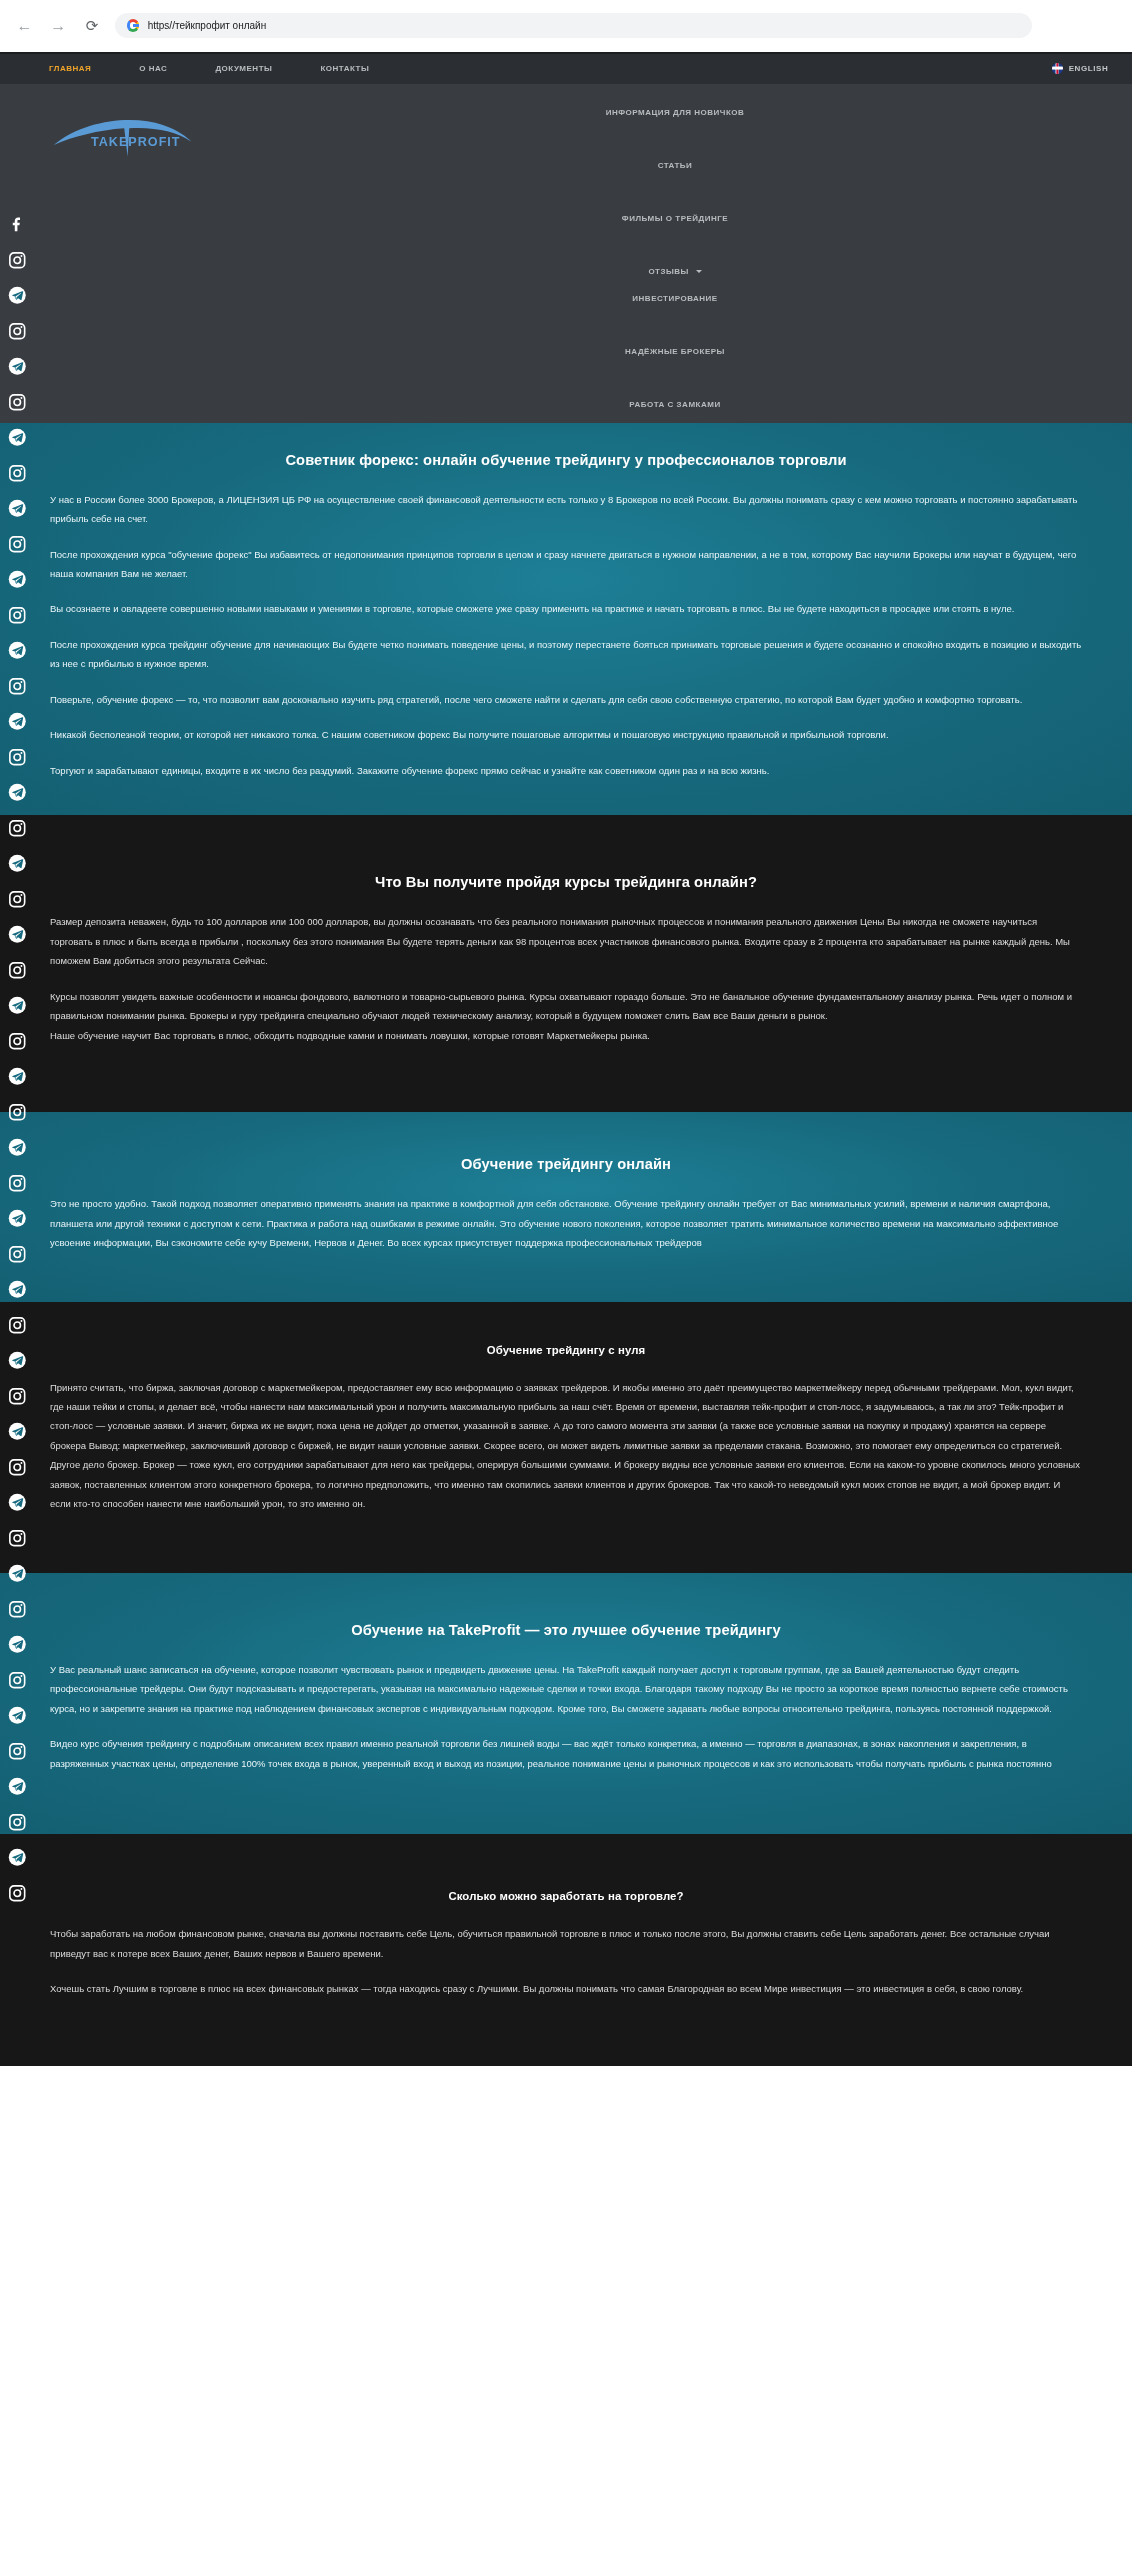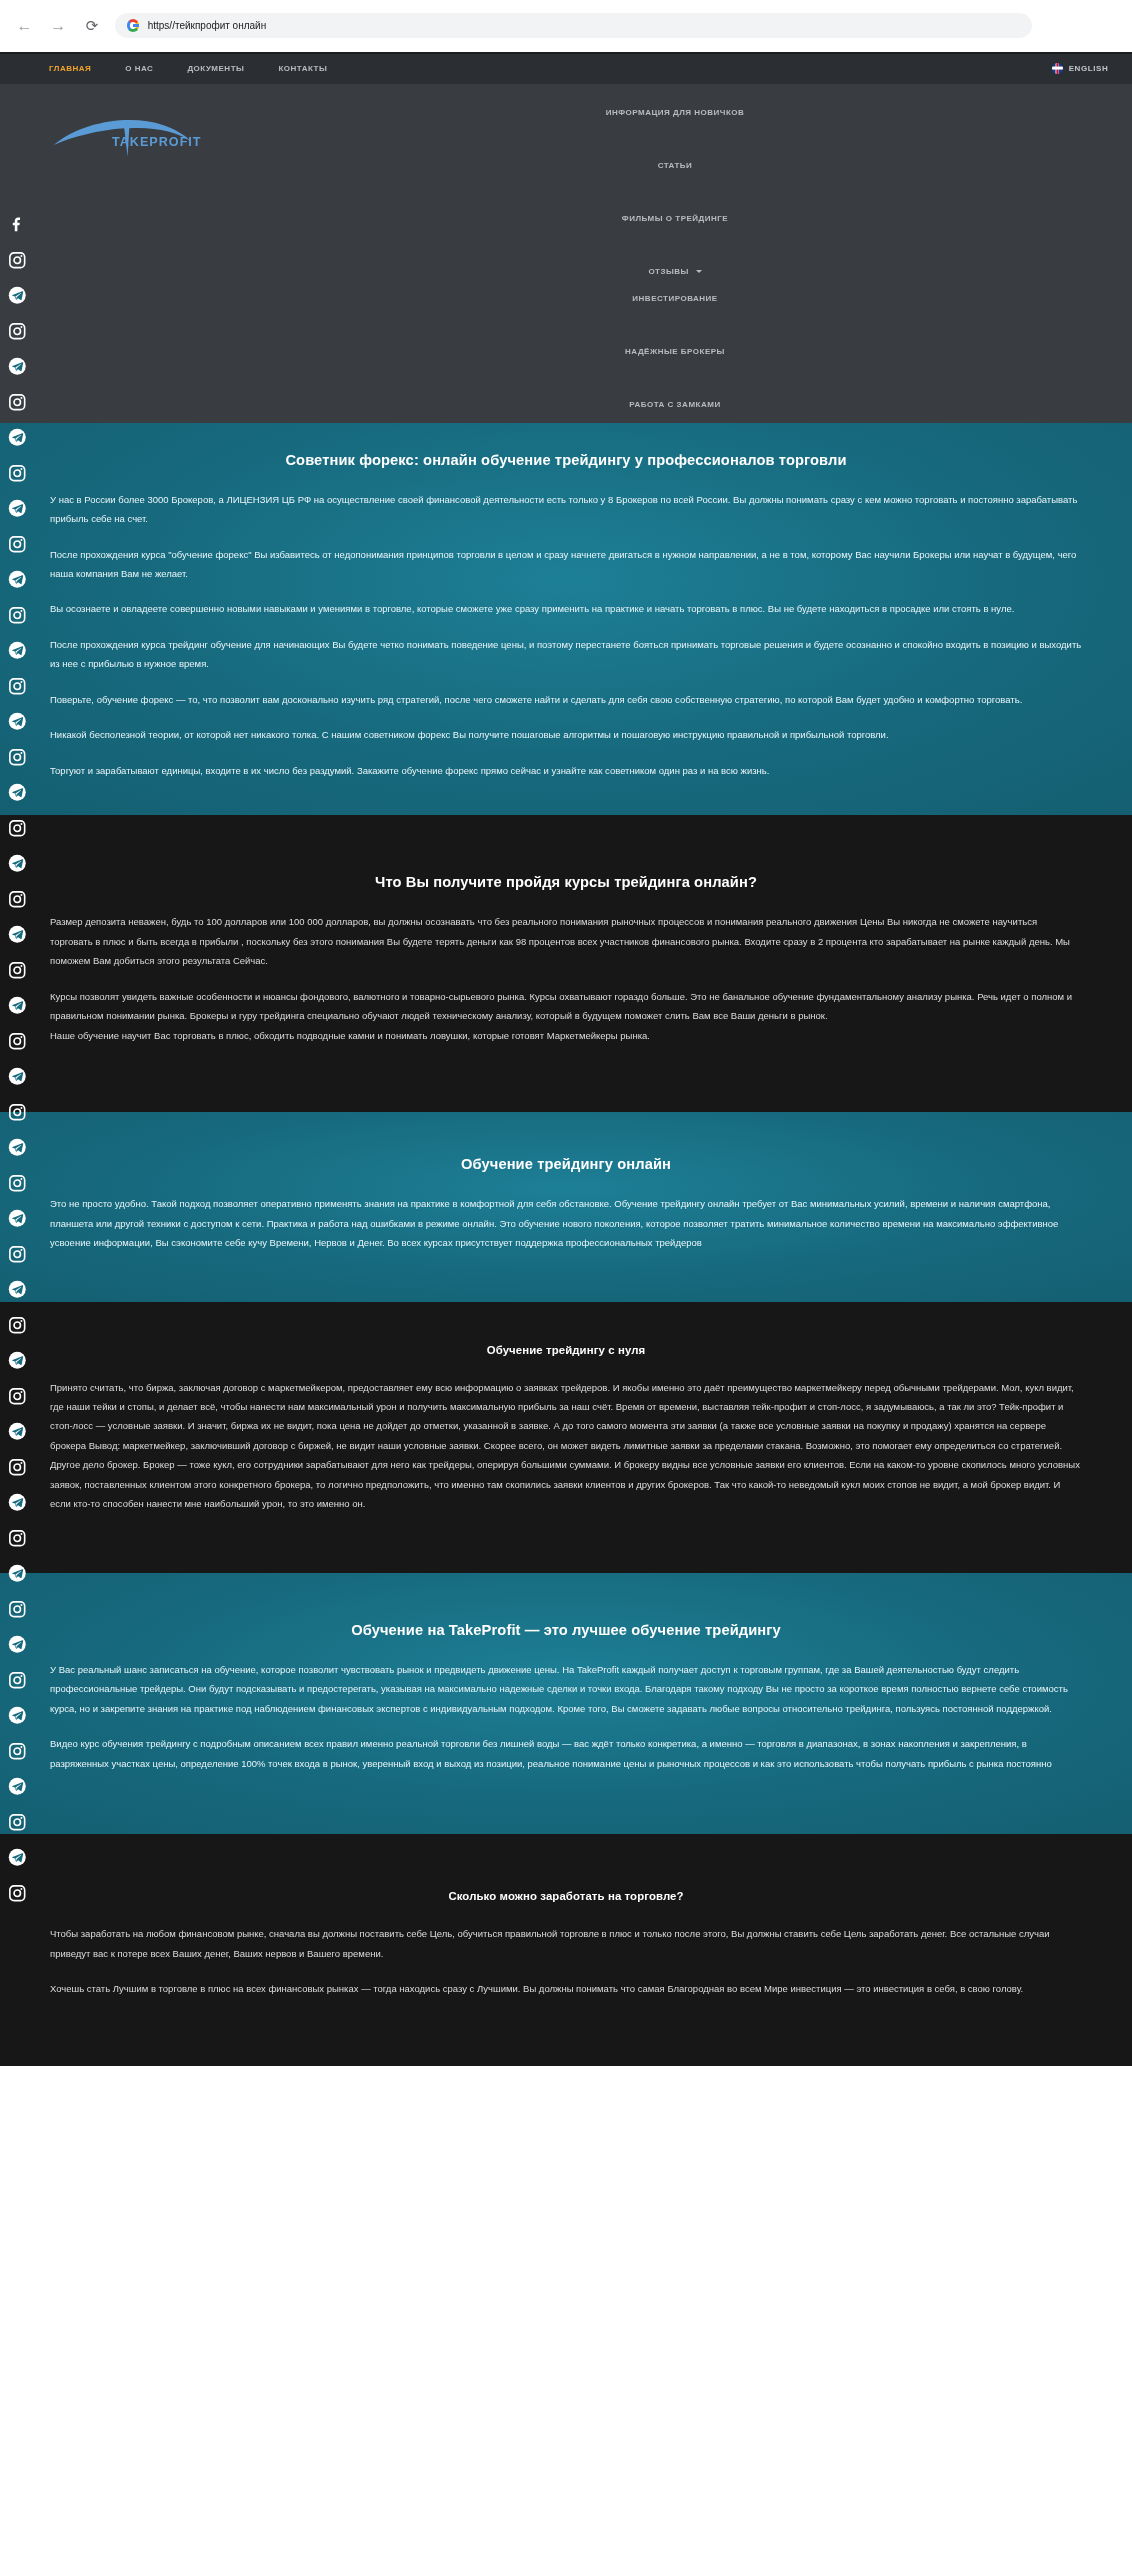--- a/index.html
+++ b/index.html
@@ -59,21 +59,21 @@
     height:32px;
     display:flex;
     align-items:center;
     padding:0 23.6px 0 29px;
     position:relative;
   }
   .site-top:before{
     content:"";position:absolute;left:0;right:0;top:0;height:1.7px;background:#1b1e21;
   }
   .topnav{
-    display:flex;align-items:center;gap:34px;padding-left:20px;
+    display:flex;align-items:center;gap:48px;padding-left:20px;
   }
   .topnav a{
     font-size:8px;
     letter-spacing:0.5px;
     font-weight:bold;
     color:#b9bcbe;
     text-decoration:none;
     text-transform:uppercase;
     white-space:nowrap;
   }
@@ -113,21 +113,21 @@
     min-height:99px;
   }
   .logo-wrap{
     width:252px;flex:0 0 252px;
     padding-left:20px;padding-top:17px;
     display:flex;align-items:center;justify-content:center;
   }
   .logo{ position:relative;width:168px;height:44px; }
   .logo svg{ position:absolute;left:0;top:0; }
   .logo-text{
-    position:absolute;left:60px;top:22px;
+    position:absolute;left:39px;top:22px;
     font-size:12.6px;letter-spacing:1px;font-weight:bold;color:#5b9bd5;
     font-family:"Liberation Sans",sans-serif;
   }
   .mainmenu{
     flex:1 1 auto;
     padding-right:34px;
     padding-top:11.8px;
   }
   .menurow{
     display:flex;justify-content:center;align-items:center;

